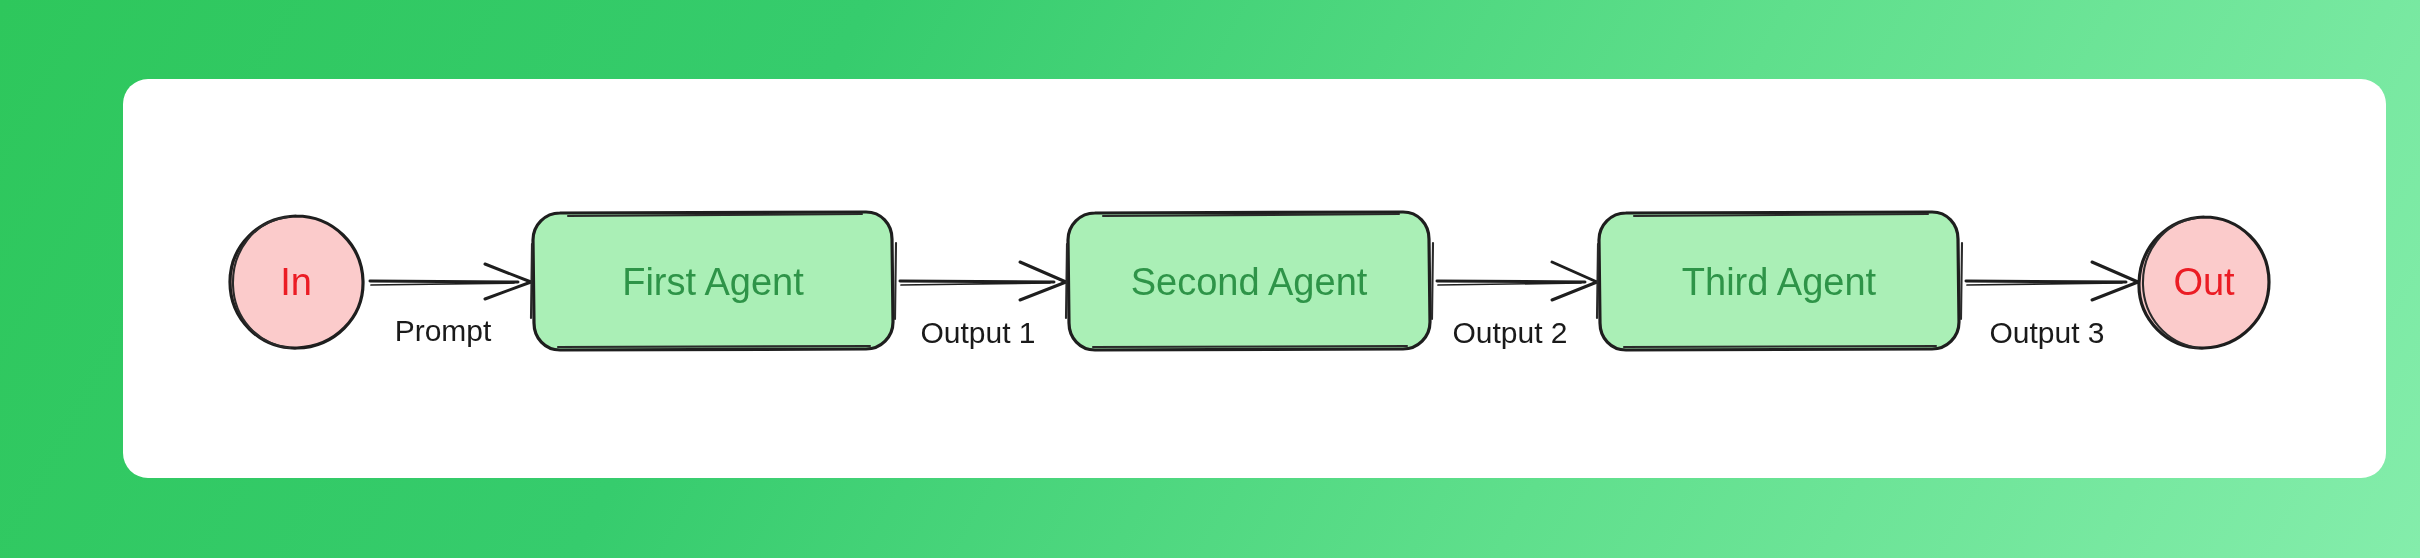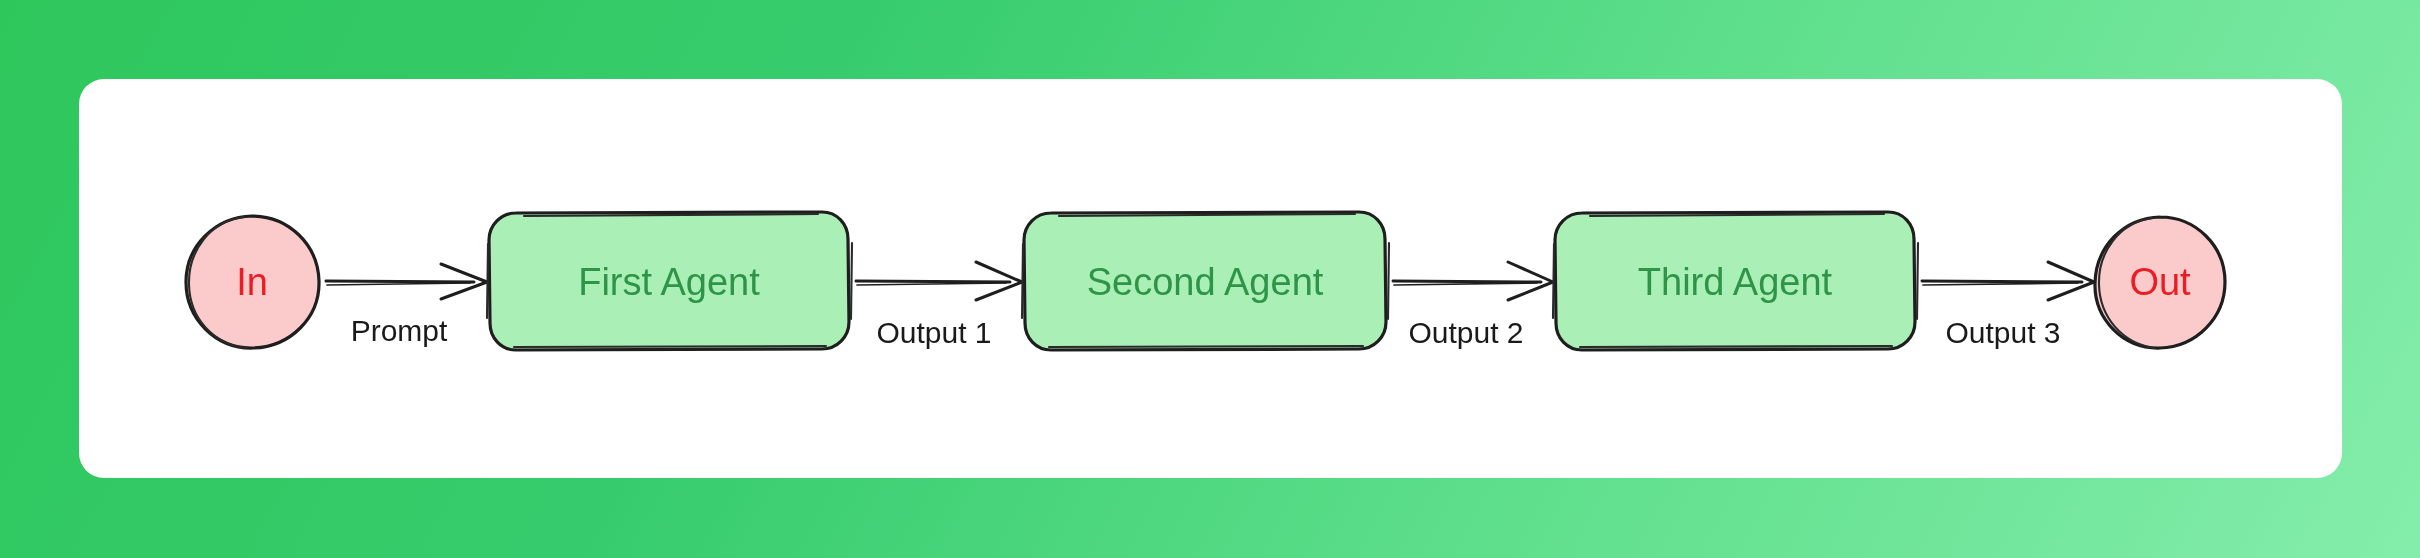--- a/index.html
+++ b/index.html
@@ -11,20 +11,21 @@
   }
   body {
     font-family: "Liberation Sans", sans-serif;
     background: linear-gradient(118deg, #2ec75c 0%, #36cc6d 32%, #5fdf8c 66%, #84edab 100%);
     border-radius: 34px;
   }
   #stage {
     position: relative;
     width: 1944px;
     height: 558px;
+    margin-left: 44px;
   }
   #diagram-card {
     position: absolute;
     left: 79px;
     top: 79px;
     width: 2263px;
     height: 399px;
     background: #ffffff;
     border-radius: 25px;
   }

